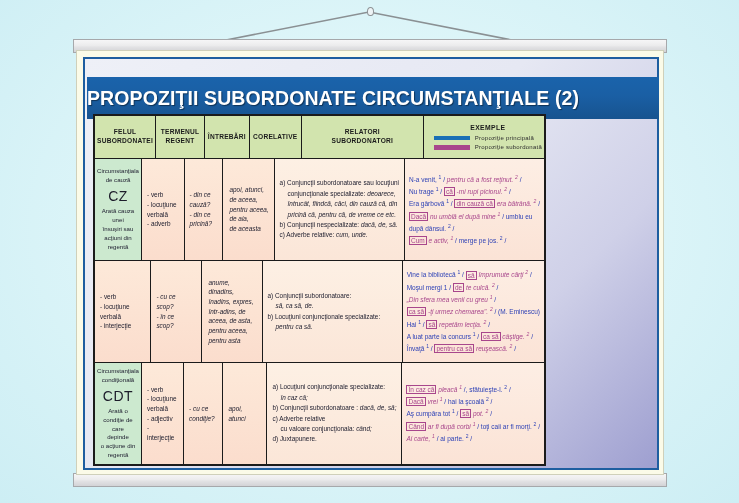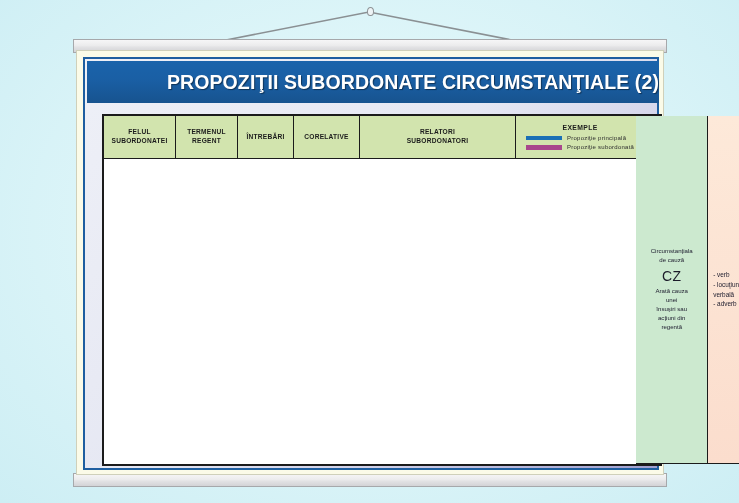--- a/index.html
+++ b/index.html
@@ -54,48 +54,47 @@
     left: 6px; top: 6px;
     width: 576px; height: 413px;
     border: 2px solid #1e5ea0;
     box-sizing: border-box;
     background: linear-gradient(135deg, #eef0f7 0%, #e6e8f3 45%, #cfd0e8 72%, #9e9fd0 100%);
   }
 
   
   .title-bar {
     position: absolute;
-    left: 2px; top: 2px;
+    left: 2px; top: 18px;
     width: 572px; height: 42px;
     background: linear-gradient(180deg, #1a63ab 0%, #1a5fa4 45%, #17538f 100%);
     display: flex;
     align-items: center;
-    justify-content: flex-end;
+    justify-content: flex-start;
     box-sizing: border-box;
   }
   .title-text {
     color: #ffffff;
     font-size: 19.5px;
     font-weight: bold;
     letter-spacing: 0.1px;
     text-shadow: 1px 1px 1px rgba(0,0,0,.45);
     white-space: nowrap;
   }
 
   
   .table {
     position: absolute;
     left: 8px; top: 55px;
-    width: 560px; height: 352px;
+    width: 453px; height: 352px;
     border: 2px solid #1b1b1b;
     box-sizing: border-box;
     display: flex;
-    flex-direction: row;
+    flex-direction: column;
     background: #fff;
-    margin-left: 9px;
   }
   .thead {
     display: flex;
     height: 42px;
     background: #d2e4ae;
     border-bottom: 1px solid #1b1b1b;
     flex: 0 0 auto;
   }
   .trow { display: flex; flex: 1 1 0; border-bottom: 1px solid #1b1b1b; }
   .trow:last-child { border-bottom: none; }
@@ -346,20 +345,30 @@
             <div class="ex-line"><span class="pp">Vine la bibliotecă</span> <span class="sup pp">1</span> <span class="sep">/</span> <span class="box">să</span> <span class="ps">împrumute cărţi</span> <span class="sup ps">2</span> <span class="sep">/</span> </div>
             <div class="ex-line"><span class="pp">Moşul mergi</span> <span class="sep">1</span> <span class="sep">/</span> <span class="box">de</span> <span class="ps">te culcă.</span> <span class="sup ps">2</span> <span class="sep">/</span> </div>
             <div class="ex-line"><span class="ps">„Din sfera mea venii cu greu</span> <span class="sup ps">1</span> <span class="sep">/</span> </div>
             <div class="ex-line"><span class="box">ca să</span> <span class="ps">-ţi urmez chemarea".</span> <span class="sup ps">2</span> <span class="pp">/ (M. Eminescu)</span> </div>
             <div class="ex-line"><span class="pp">Hai</span> <span class="sup pp">1</span> <span class="sep">/</span> <span class="box">să</span> <span class="ps">repetăm lecţia.</span> <span class="sup ps">2</span> <span class="sep">/</span> </div>
             <div class="ex-line"><span class="pp">A luat parte la concurs</span> <span class="sup pp">1</span> <span class="sep">/</span> <span class="box">ca să</span> <span class="ps">câştige.</span> <span class="sup ps">2</span> <span class="sep">/</span> </div>
             <div class="ex-line"><span class="pp">Învaţă</span> <span class="sup pp">1</span> <span class="sep">/</span> <span class="box">pentru ca să</span> <span class="ps">reuşească.</span> <span class="sup ps">2</span> <span class="sep">/</span> </div>
           </div>
         </div>
         <div class="trow">
+          <div class="c1 cell-kind">
+            <div>Circumstanţiala</div>
+            <div>condiţională</div>
+            <div class="kind-abbr">CDT</div>
+            <div class="">Arată o</div>
+            <div class="">condiţie de care</div>
+            <div class="">depinde</div>
+            <div class="">o acţiune din</div>
+            <div class="">regentă</div>
+          </div>
           <div class="c2 cell-term">
             <div class="">- verb</div>
             <div class="">- locuţiune</div>
             <div class="">  verbală</div>
             <div class="">- adjectiv</div>
             <div class="">- interjecţie</div>
           </div>
           <div class="c3 cell-q">
             <div class="q-line">- cu ce</div>
             <div class="q-line">  condiţie?</div>

